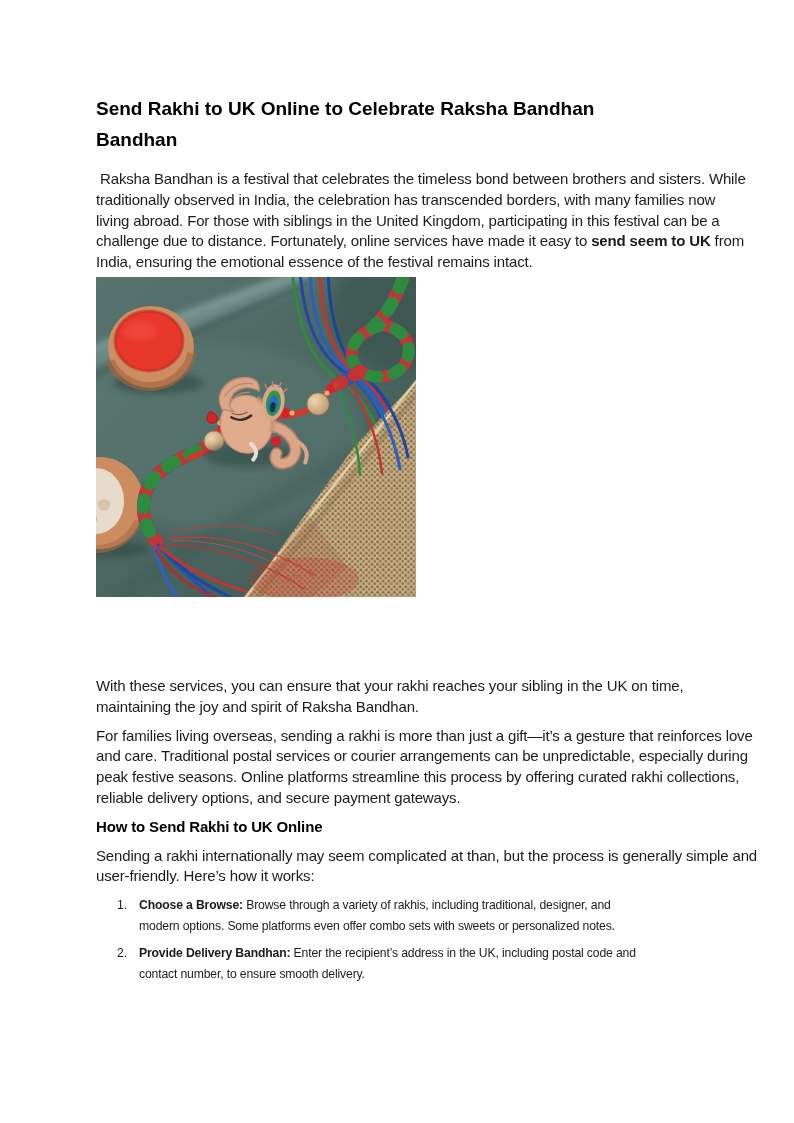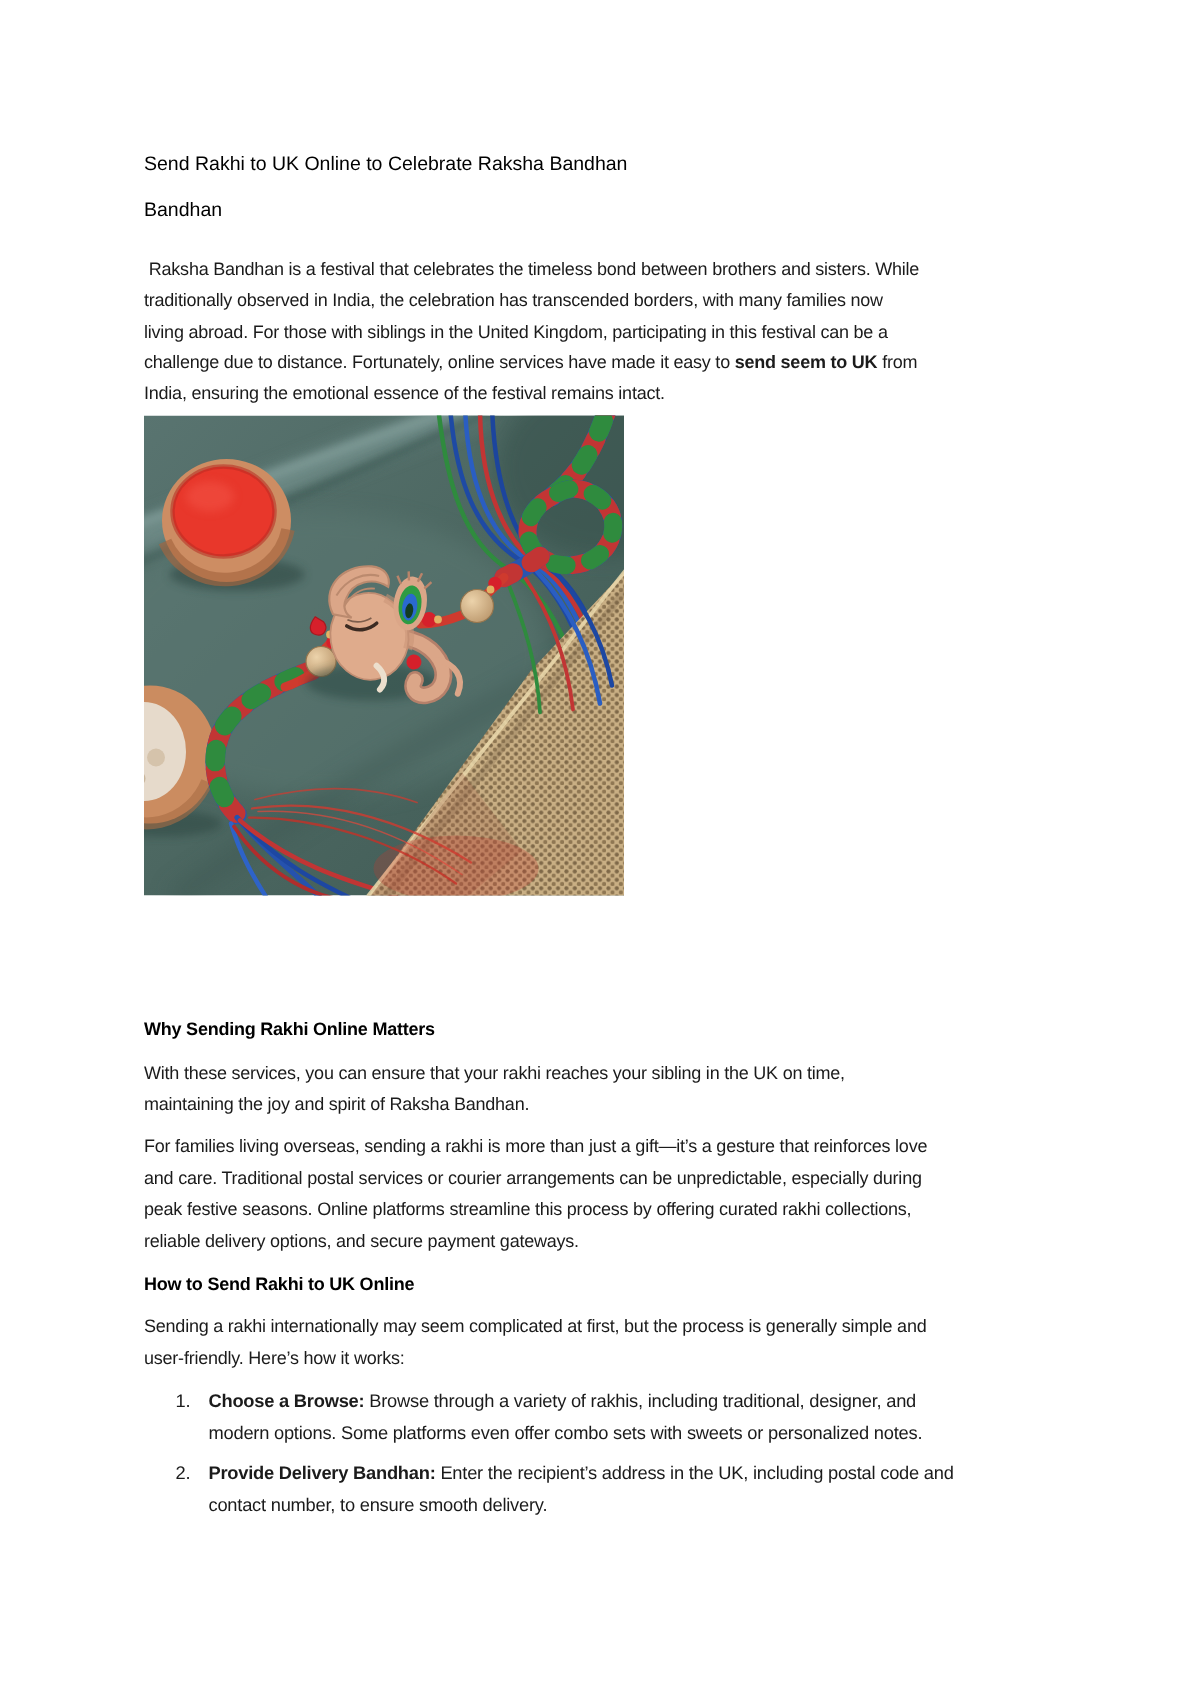--- a/index.html
+++ b/index.html
@@ -11,24 +11,24 @@
   }
   .page {
     box-sizing: border-box;
     width: 794px; height: 1123px;
     padding: 93px 96px 0 96px;
     background: #ffffff;
   }
   .ln { display: block; white-space: pre; }
   h1 {
     margin: 0 0 14px 0;
-    font-size: 13px; line-height: 31px; font-weight: 400; color: #000;
+    font-size: 19px; line-height: 31px; font-weight: 700; color: #000;
     letter-spacing: 0;
   }
-  p, h2 { font-size: 12px; line-height: 20.8px; letter-spacing: -0.15px; }
+  p, h2 { font-size: 15px; line-height: 20.8px; letter-spacing: -0.15px; }
   p { margin: 0 0 8px 0; }
   p.intro { margin-bottom: 4px; }
   h2 { font-weight: 700; color: #000; margin: 0 0 8px 0; }
   strong { font-weight: 700; }
   figure.photo {
     margin: 0 0 79px 0;
     width: 320px; height: 320px;
     line-height: 0;
   }
   ol.steps { list-style: none; margin: 0; padding: 0; font-size: 12.2px; line-height: 20.8px; letter-spacing: -0.15px; }
@@ -197,38 +197,37 @@
 
       <g fill="none" stroke-linecap="round">
         <path d="M 72,262 C 120,255 170,268 218,298" stroke="#d13b2f" stroke-width="1.5" opacity="0.8"></path>
         <path d="M 70,268 C 118,268 168,284 208,312" stroke="#c53127" stroke-width="1.5" opacity="0.8"></path>
         <path d="M 74,256 C 112,246 148,246 182,258" stroke="#d13b2f" stroke-width="1.2" opacity="0.7"></path>
         <path d="M 76,264 C 122,262 168,276 212,306" stroke="#e0493c" stroke-width="1" opacity="0.7"></path>
       </g>
     </svg>
   </figure>
 
-  <h2>Why Sending Rakhi Online Matters</h2>
 
   <p>
     <span class="ln">With these services, you can ensure that your rakhi reaches your sibling in the UK on time,</span>
     <span class="ln">maintaining the joy and spirit of Raksha Bandhan.</span>
   </p>
 
   <p>
     <span class="ln">For families living overseas, sending a rakhi is more than just a gift—it’s a gesture that reinforces love</span>
     <span class="ln">and care. Traditional postal services or courier arrangements can be unpredictable, especially during</span>
     <span class="ln">peak festive seasons. Online platforms streamline this process by offering curated rakhi collections,</span>
     <span class="ln">reliable delivery options, and secure payment gateways.</span>
   </p>
 
   <h2>How to Send Rakhi to UK Online</h2>
 
   <p>
-    <span class="ln">Sending a rakhi internationally may seem complicated at first, but the process is generally simple and</span>
+    <span class="ln">Sending a rakhi internationally may seem complicated at than, but the process is generally simple and</span>
     <span class="ln">user-friendly. Here’s how it works:</span>
   </p>
 
   <ol class="steps">
     <li>
       <span class="num">1.</span>
       <span class="ln"><strong>Choose a Browse:</strong><span> Browse through a variety of rakhis, including traditional, designer, and</span></span>
       <span class="ln">modern options. Some platforms even offer combo sets with sweets or personalized notes.</span>
     </li>
     <li>

